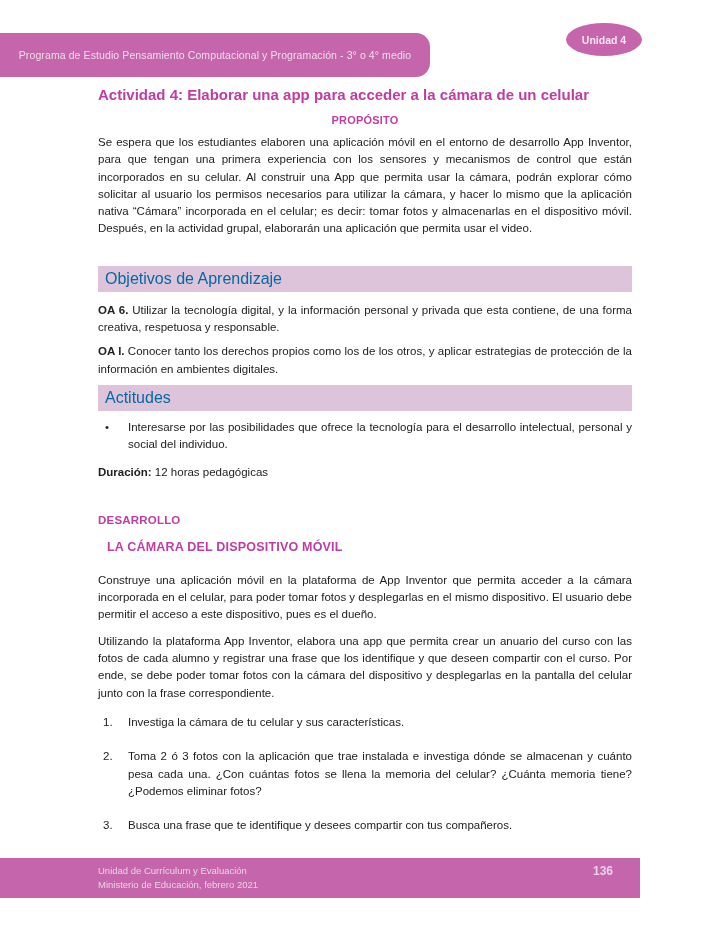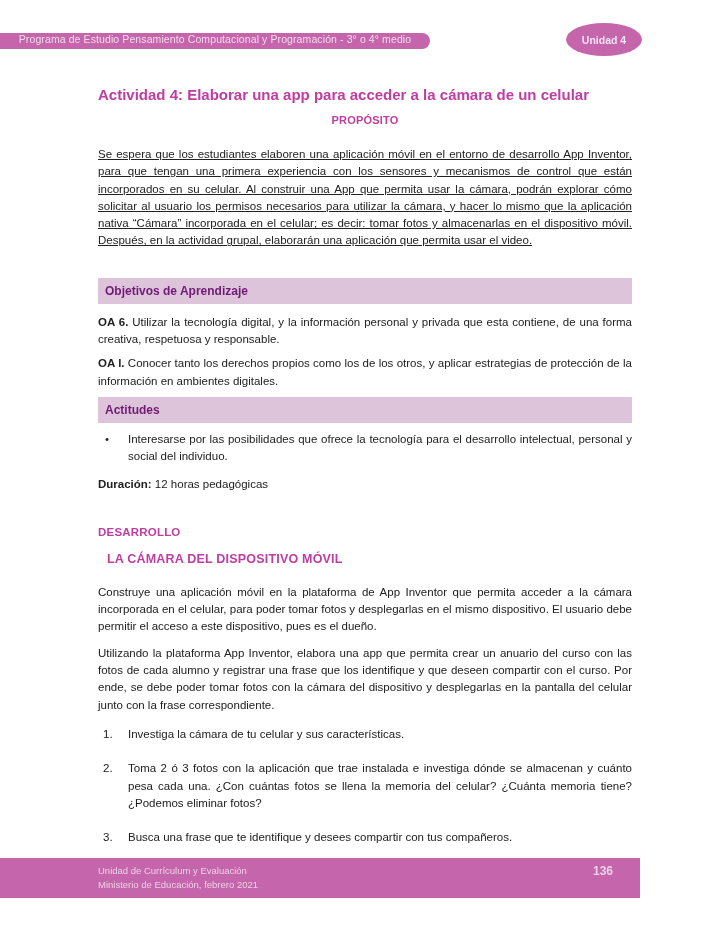--- a/index.html
+++ b/index.html
@@ -2,50 +2,50 @@
 <html lang="es"><head>
 <meta charset="utf-8">
 <style>
   html,body{margin:0;padding:0;background:#ffffff;}
   .page{
     position:relative;width:720px;height:932px;background:#ffffff;overflow:hidden;
     font-family:"Liberation Sans", sans-serif;color:#212121;
   }
   
   .header-bar{
-    position:absolute;left:0;top:33px;width:430px;height:16px;
+    position:absolute;left:0;top:33px;width:430px;height:44px;
     background:#c565ab;border-radius:0 14px 14px 0;
-    display:flex;justify-content:center;
+    display:flex;align-items:center;justify-content:center;
   }
   .header-bar span{
     color:#f2dcec;font-size:10.5px;letter-spacing:.1px;padding:0 14px;text-align:center;
   }
   .unit-badge{
     position:absolute;left:566px;top:23px;width:76px;height:33px;
     background:#c565ab;border-radius:50%;
     display:flex;align-items:center;justify-content:center;
   }
   .unit-badge span{color:#f6e4f0;font-size:10.5px;font-weight:bold;}
   
   .content{position:absolute;left:98px;top:63px;width:534px;}
   .activity-title{
     margin:23px 0 0 0;color:#bf3da2;font-size:15px;font-weight:bold;line-height:18px;
   }
   .kicker{
     margin:10px 0 0 0;color:#bf3da2;font-size:11px;font-weight:bold;letter-spacing:.2px;text-align:center;
   }
   .body-text{
-    margin:20px 0 0 0;font-size:11.5px;line-height:17.3px;text-align:justify;color:#222;text-decoration:underline;
+    margin:8px 0 0 0;font-size:11.5px;line-height:17.3px;text-align:justify;color:#222;
   }
   .banner{
     margin:28px 0 0 0;height:26px;background:#ddc4da;
     display:flex;align-items:center;padding-left:7px;box-sizing:border-box;
   }
   .banner.banner-tight{margin-top:7px;}
-  .banner span{color:#701a75;font-size:12px;font-weight:bold;}
+  .banner span{color:#0369a1;font-size:16px;font-weight:normal;}
   .oa-par{margin:10px 0 0 0;font-size:11.5px;line-height:17.3px;text-align:justify;}
   .oa-par + .oa-par{margin-top:7px;}
   .oa-label{font-weight:bold;}
   .bullet-row{display:flex;margin:8px 0 0 0;}
   .bullet-glyph{width:30px;flex:0 0 30px;font-size:11.5px;line-height:17.3px;padding-left:7px;box-sizing:border-box;}
   .bullet-text{flex:1;font-size:11.5px;line-height:17.3px;text-align:justify;}
   .duration{margin:10px 0 0 0;font-size:11.5px;line-height:17.3px;}
   .duration .oa-label{font-weight:bold;}
   .section-heading{
     margin:33px 0 0 0;color:#bf3da2;font-size:11.5px;font-weight:bold;letter-spacing:.2px;

